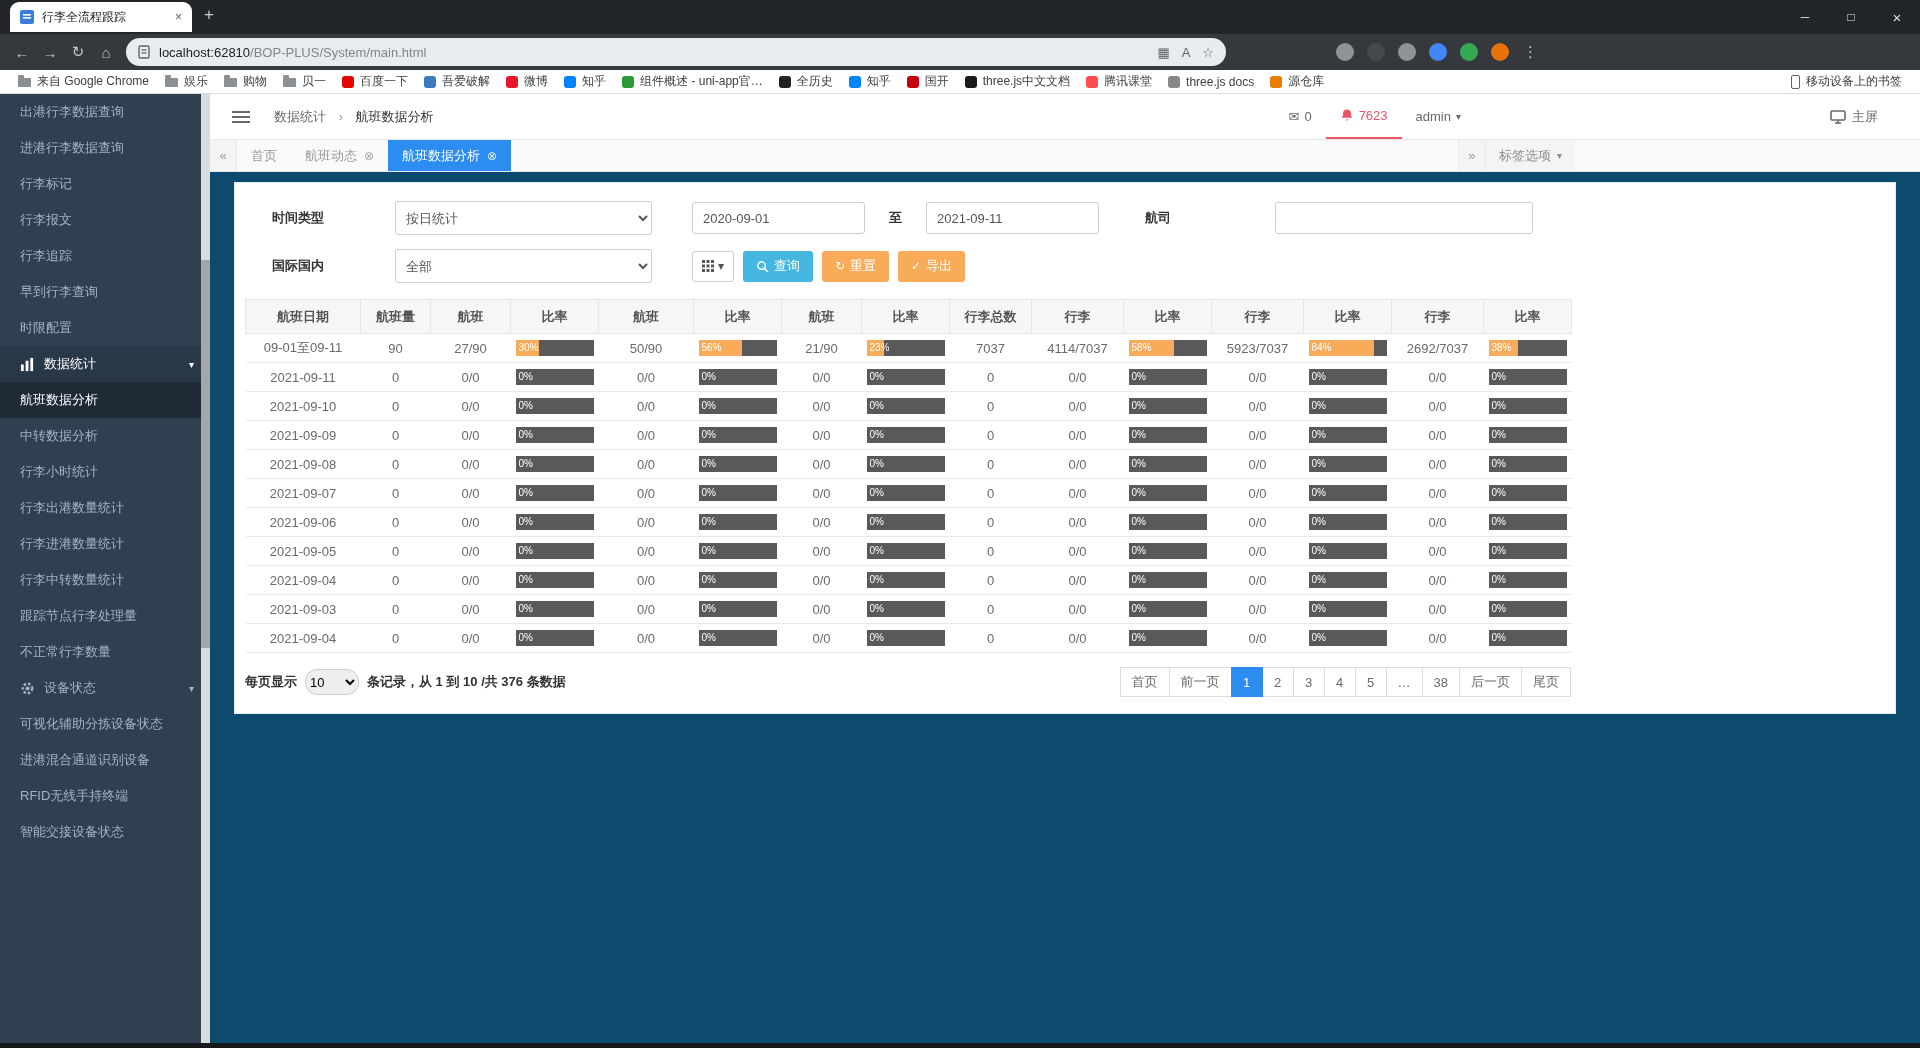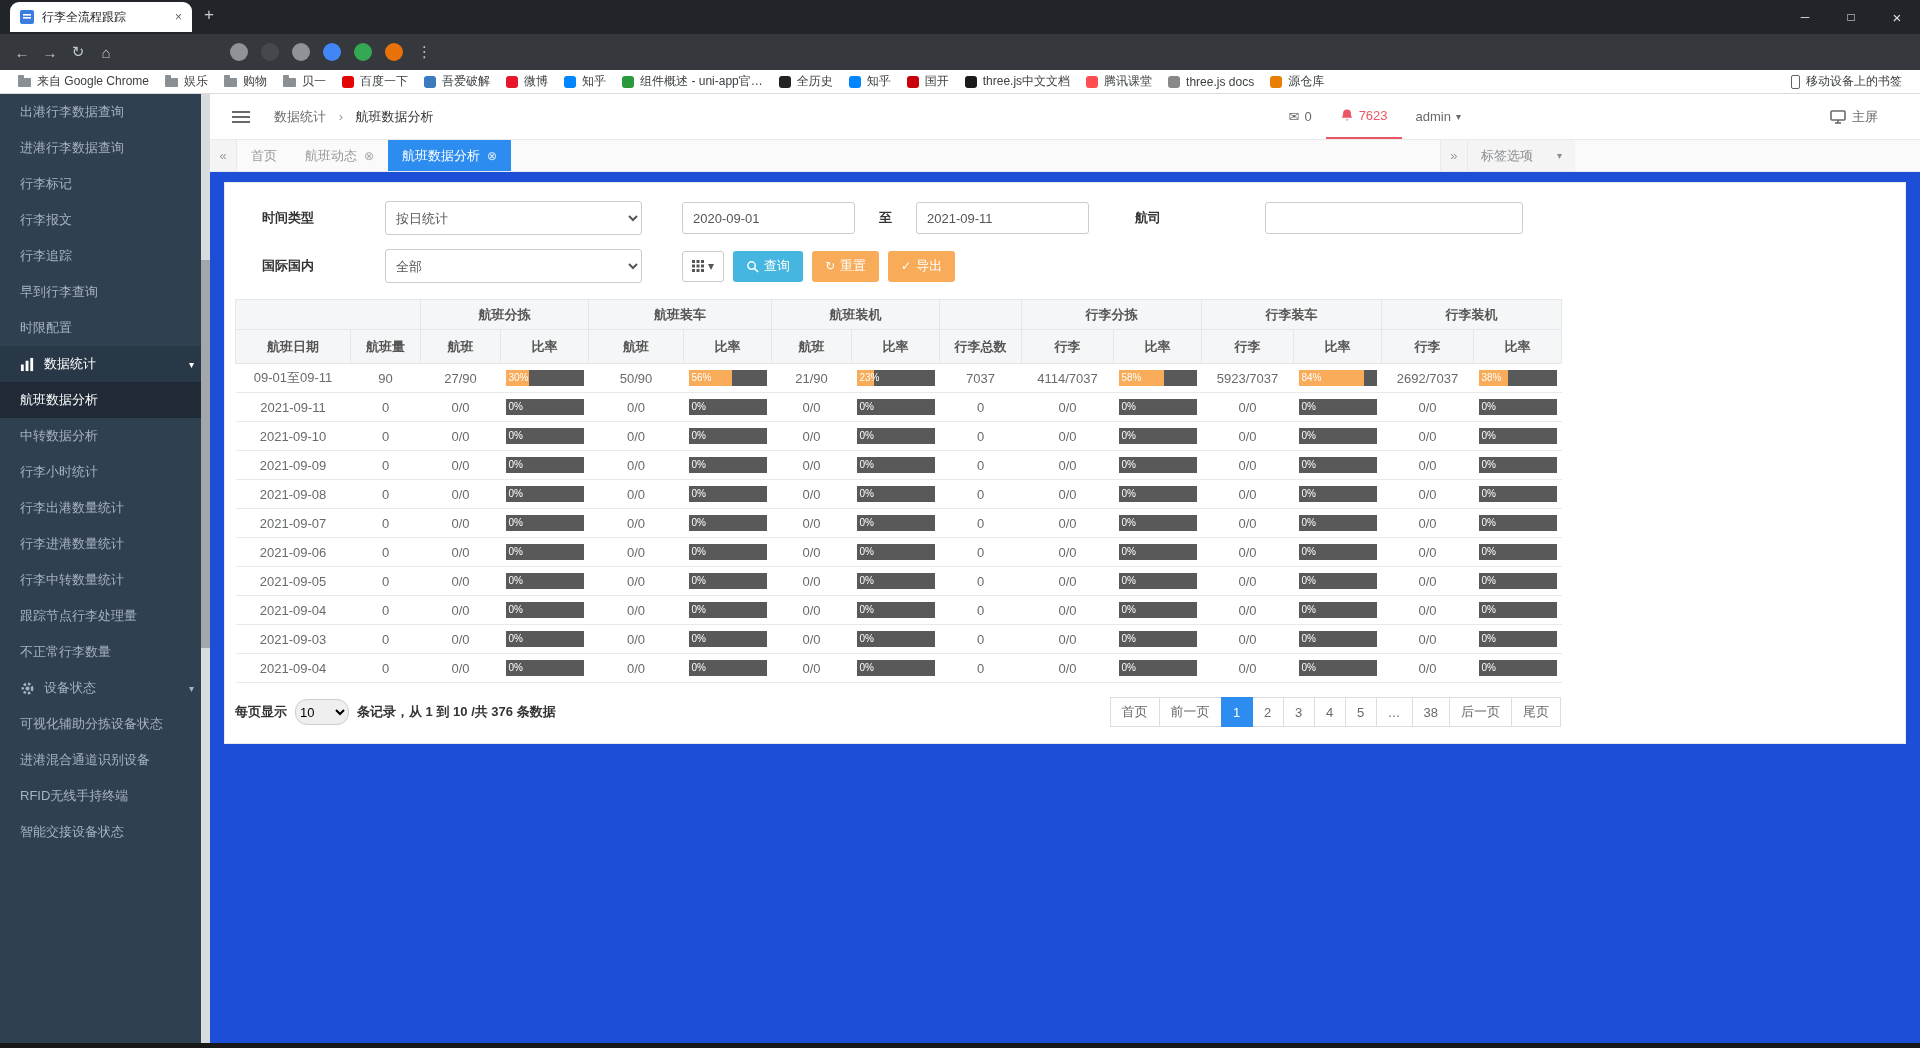--- a/index.html
+++ b/index.html
@@ -60,24 +60,24 @@
   .nav-screen{margin-left:355px;padding-right:42px;display:flex;align-items:center;gap:6px;color:#676a6c;cursor:pointer}
 
   .tabstrip{height:32px;background:#fafafa;border-bottom:1px solid #e7eaec;display:flex;align-items:stretch;flex-shrink:0}
   .roll{width:27px;display:flex;align-items:center;justify-content:center;color:#999;background:#f4f4f5;border-right:1px solid #e7eaec;cursor:pointer}
   .ptabs{display:flex;align-items:stretch}
   .ptab{display:flex;align-items:center;gap:7px;padding:0 14px;color:#999;cursor:pointer}
   .ptab.active{background:#2d8cf0;color:#fff}
   .ptab .x{font-size:12px;opacity:.85}
   .tabs-right{margin-left:auto;display:flex;align-items:stretch;margin-right:345px}
   .tabs-right .roll{border-left:1px solid #e7eaec;border-right:none}
-  .tab-options{display:flex;align-items:center;gap:24px;padding:0 13px;color:#8b8e91;background:#f4f4f5;border-left:1px solid #e7eaec;cursor:pointer}
+  .tab-options{display:flex;align-items:center;gap:6px;padding:0 13px;color:#8b8e91;background:#f4f4f5;border-left:1px solid #e7eaec;cursor:pointer}
   .tab-options .caret{font-size:10px}
 
-  .content{flex:1;background:#1d4ed8;padding:10px 14px;min-height:0}
+  .content{flex:1;background:#0c4a6e;padding:10px 24px;min-height:0}
   .panel{background:#fff;border:1px solid #e7eaec;padding:18px 0 16px 10px}
 
   .filter-row{display:flex;align-items:center;margin-bottom:14px;padding-left:27px}
   .f-label{width:123px;font-weight:700;color:#333;flex-shrink:0}
   .f-select{width:257px;height:34px;border:1px solid #ccc;border-radius:3px;background:#fff;color:#555;font-size:13px;padding:0 6px}
   .f-date{width:173px;height:32px;border:1px solid #ccc;border-radius:3px;padding:0 10px;font-size:13px;color:#555}
   .ml40{margin-left:40px}
   .to{margin:0 24px;font-weight:700;color:#333}
   .f-label2{margin-left:46px;font-weight:700;color:#333}
   .f-input{width:258px;height:32px;border:1px solid #ccc;border-radius:3px;margin-left:104px;padding:0 10px;font-size:13px}
@@ -129,20 +129,35 @@
       <span>□</span>
       <span style="font-size:15px">×</span>
     </div>
   </div>
 
   <div class="toolbar">
     <span class="nav-ic">←</span>
     <span class="nav-ic">→</span>
     <span class="nav-ic">↻</span>
     <span class="nav-ic">⌂</span>
+    <div class="omnibox">
+      <span style="display:flex">
+        <svg width="12" height="14" viewBox="0 0 12 14">
+            <rect x="1" y="1" width="10" height="12" rx="1.5" fill="none" stroke="#5f6368" stroke-width="1.4"></rect>
+            <line x1="3.5" y1="5" x2="8.5" y2="5" stroke="#5f6368" stroke-width="1.2"></line>
+            <line x1="3.5" y1="8" x2="8.5" y2="8" stroke="#5f6368" stroke-width="1.2"></line>
+          </svg>
+      </span>
+      <span><span class="host">localhost:62810</span><span class="path">/BOP-PLUS/System/main.html</span></span>
+      <span class="ob-right">
+        <span>▦</span>
+        <span>A</span>
+        <span>☆</span>
+      </span>
+    </div>
     <div class="extensions">
         <span class="ext-ic" style="background: rgb(143, 147, 152);"></span>
         <span class="ext-ic" style="background: rgb(69, 73, 77);"></span>
         <span class="ext-ic" style="background: rgb(143, 147, 152);"></span>
         <span class="ext-ic" style="background: rgb(66, 133, 244);"></span>
         <span class="ext-ic" style="background: rgb(52, 168, 83);"></span>
         <span class="ext-ic" style="background: rgb(232, 113, 10);"></span>
       </div>
     <span class="menu-dots">⋮</span>
   </div>
@@ -444,30 +459,20 @@
                   <col style="width: 88px;">
                   <col style="width: 82px;">
                   <col style="width: 92px;">
                   <col style="width: 88px;">
                   <col style="width: 92px;">
                   <col style="width: 88px;">
                   <col style="width: 92px;">
                   <col style="width: 88px;">
                 </colgroup>
                 <thead>
-                  <tr class="gr">
-                    <th colspan="2"></th>
-                    <th colspan="2">航班分拣</th>
-                    <th colspan="2">航班装车</th>
-                    <th colspan="2">航班装机</th>
-                    <th colspan="1"></th>
-                    <th colspan="2">行李分拣</th>
-                    <th colspan="2">行李装车</th>
-                    <th colspan="2">行李装机</th>
-                  </tr>
                   <tr class="sh">
                     <th>航班日期</th>
                     <th>航班量</th>
                     <th>航班</th>
                     <th>比率</th>
                     <th>航班</th>
                     <th>比率</th>
                     <th>航班</th>
                     <th>比率</th>
                     <th>行李总数</th>

